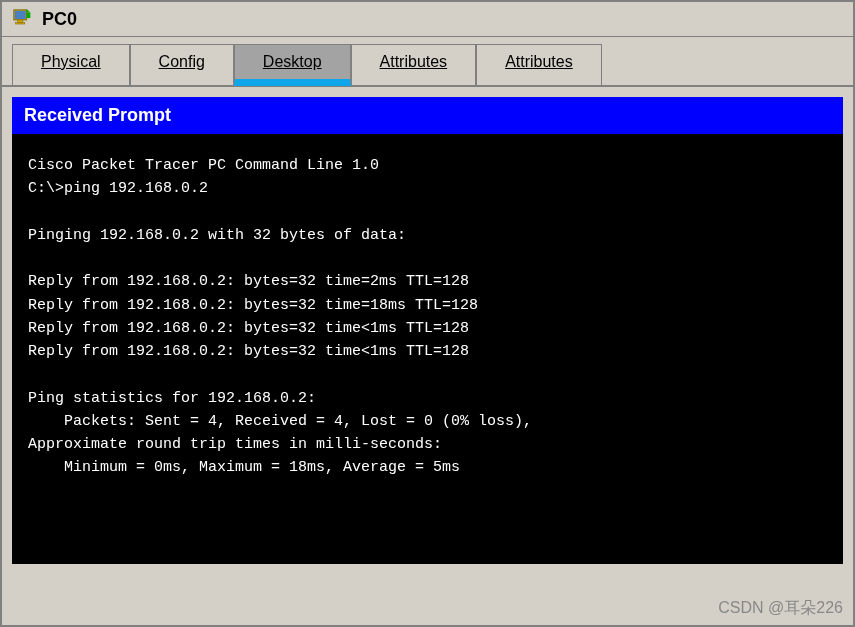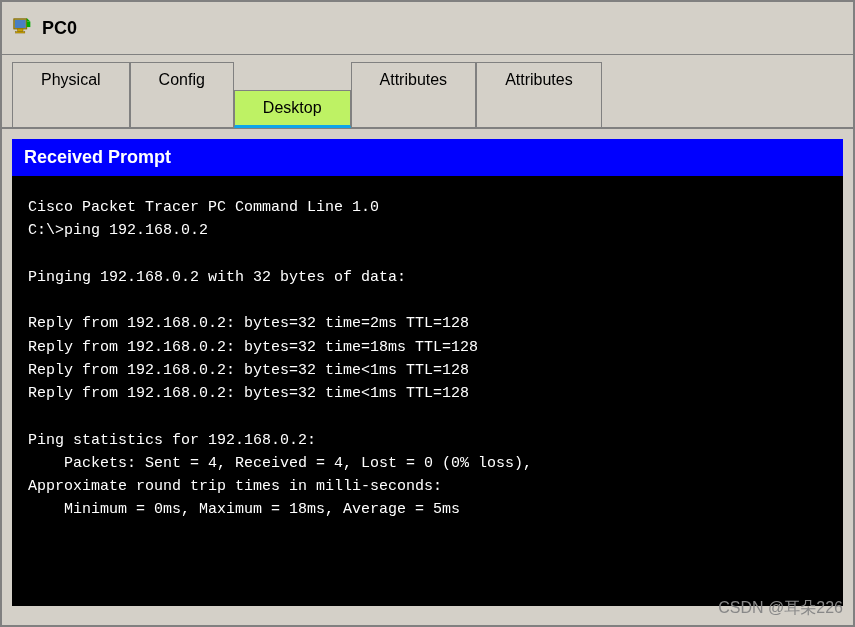--- a/index.html
+++ b/index.html
@@ -18,21 +18,21 @@
 
     .window {
       width: 855px;
       height: 627px;
       background: #d4d0c8;
       border: 2px solid #808080;
     }
 
     .title-bar {
       background: #d4d0c8;
-      padding: 15px 10px;
+      padding: 6px 10px;
       display: flex;
       align-items: center;
       gap: 8px;
       border-bottom: 1px solid #808080;
     }
 
     .title-bar-text {
       font-size: 18px;
       font-weight: bold;
       color: #000;
@@ -49,28 +49,28 @@
     .tab {
       padding: 8px 28px;
       font-size: 16px;
       cursor: pointer;
       background: #d4d0c8;
       border: 1px solid #808080;
       border-bottom: none;
       color: #000;
       position: relative;
       top: 1px;
+      text-decoration: underline;
     }
 
     .tab.active {
-      background: #bef264;
-      border-bottom: 3px solid #0ea5e9;
+      background: #a3a3a3;
+      border-bottom: 7px solid #0ea5e9;
       font-weight: normal;
       z-index: 1;
-      margin-top: 28px;
     }
 
     .tab:not(.active) {
       border-bottom: 1px solid #808080;
     }
 
     .content-area {
       background: #d4d0c8;
       padding: 10px;
     }

